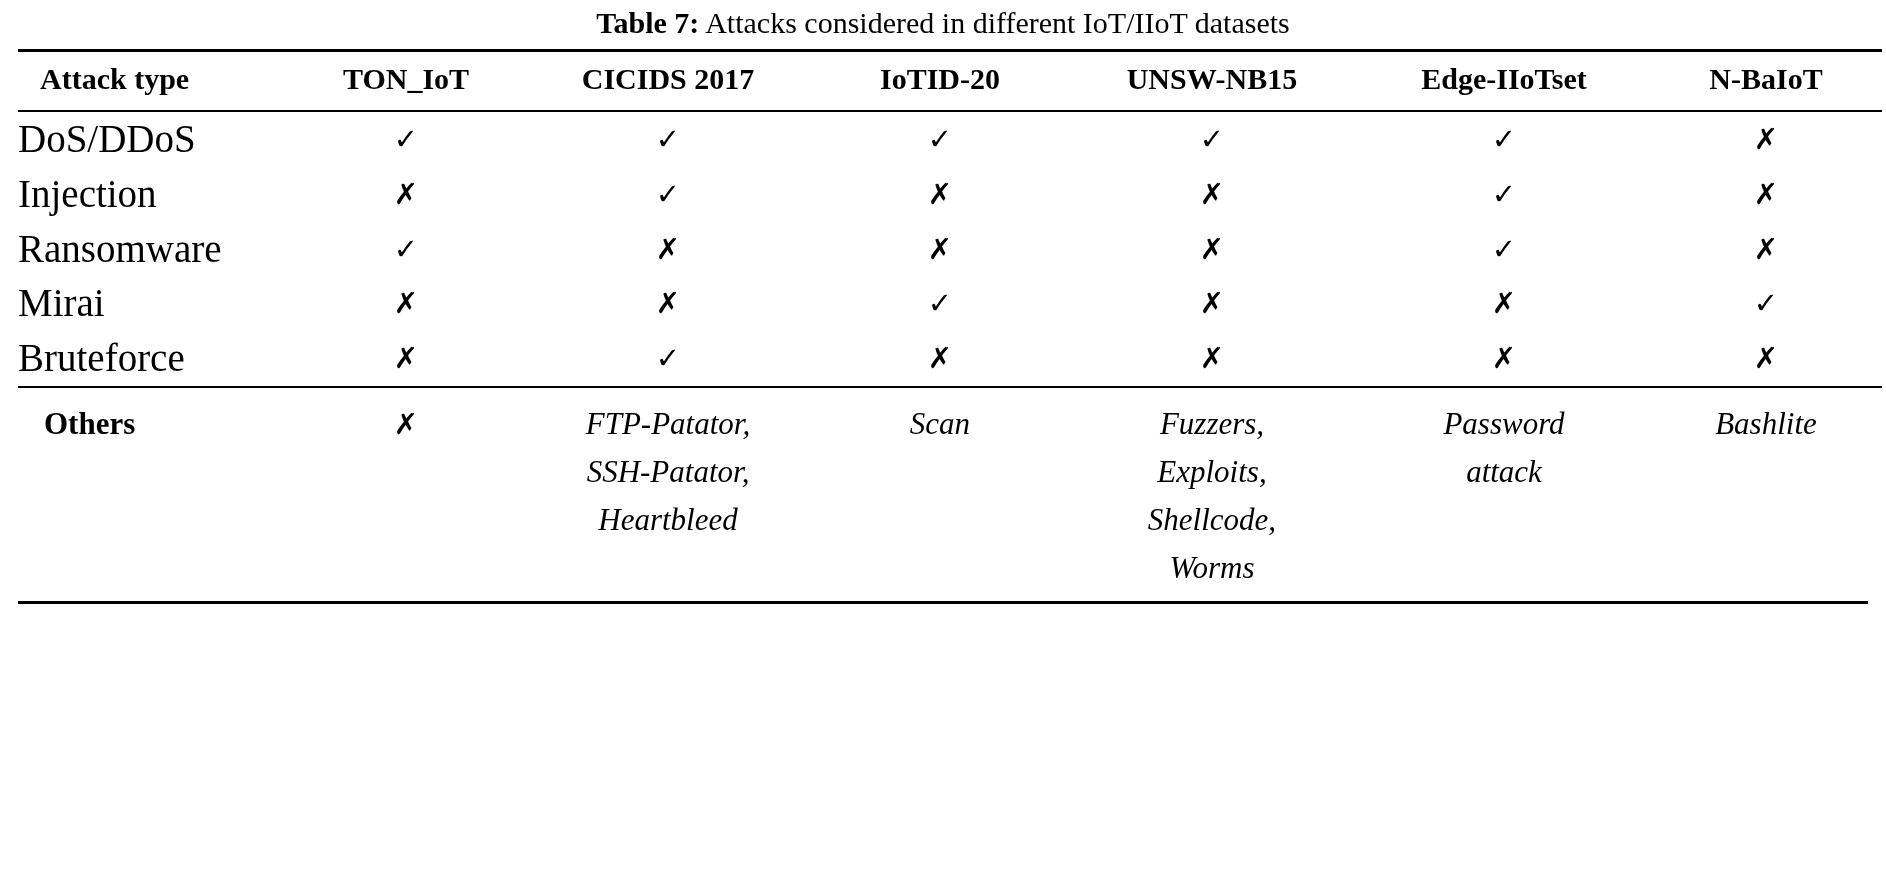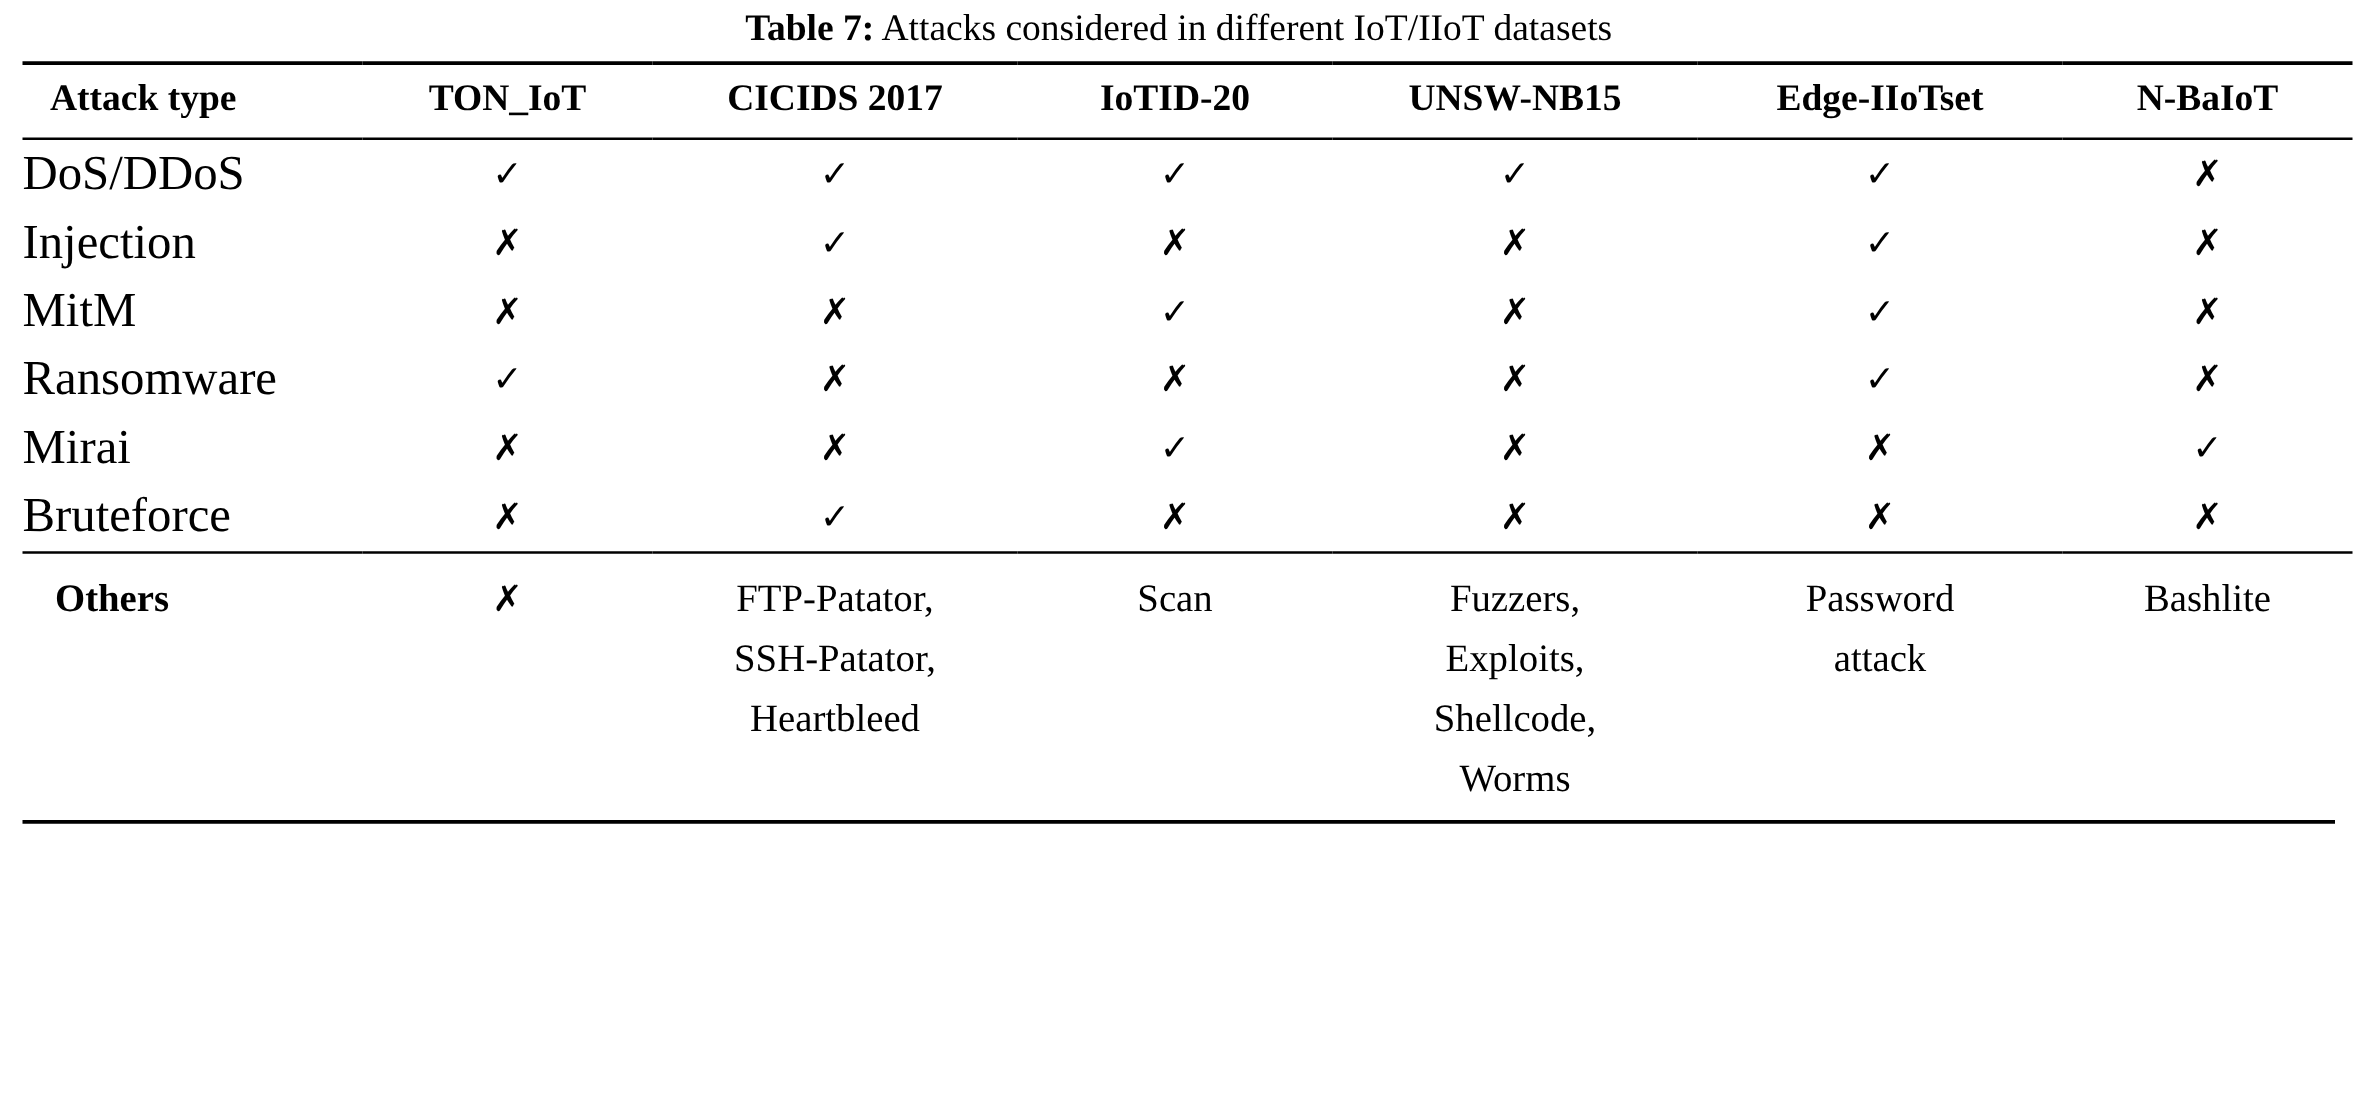--- a/index.html
+++ b/index.html
@@ -82,20 +82,21 @@
     line-height: 1.55;
     text-align: center;
   }
   tbody.others-rows td.col-attack {
     font-weight: bold;
     text-align: left;
     padding-left: 26px;
   }
   .others-cell-lines div {
     white-space: nowrap;
+    font-style: italic;
   }
   .bottom-rule {
     border-top: 3px solid #000;
     height: 0;
     margin-top: 8px;
   }
 </style>
 </head>
 <body>
 
@@ -141,29 +142,20 @@
       <tr>
         <td class="col-attack">Injection</td>
         <td class="mark"><span class="mark-cross">✗</span></td>
         <td class="mark"><span class="mark-check">✓</span></td>
         <td class="mark"><span class="mark-cross">✗</span></td>
         <td class="mark"><span class="mark-cross">✗</span></td>
         <td class="mark"><span class="mark-check">✓</span></td>
         <td class="mark"><span class="mark-cross">✗</span></td>
       </tr>
       <tr>
-        <td class="col-attack">MitM</td>
-        <td class="mark"><span class="mark-cross">✗</span></td>
-        <td class="mark"><span class="mark-cross">✗</span></td>
-        <td class="mark"><span class="mark-check">✓</span></td>
-        <td class="mark"><span class="mark-cross">✗</span></td>
-        <td class="mark"><span class="mark-check">✓</span></td>
-        <td class="mark"><span class="mark-cross">✗</span></td>
-      </tr>
-      <tr>
         <td class="col-attack">Ransomware</td>
         <td class="mark"><span class="mark-check">✓</span></td>
         <td class="mark"><span class="mark-cross">✗</span></td>
         <td class="mark"><span class="mark-cross">✗</span></td>
         <td class="mark"><span class="mark-cross">✗</span></td>
         <td class="mark"><span class="mark-check">✓</span></td>
         <td class="mark"><span class="mark-cross">✗</span></td>
       </tr>
       <tr>
         <td class="col-attack">Mirai</td>

